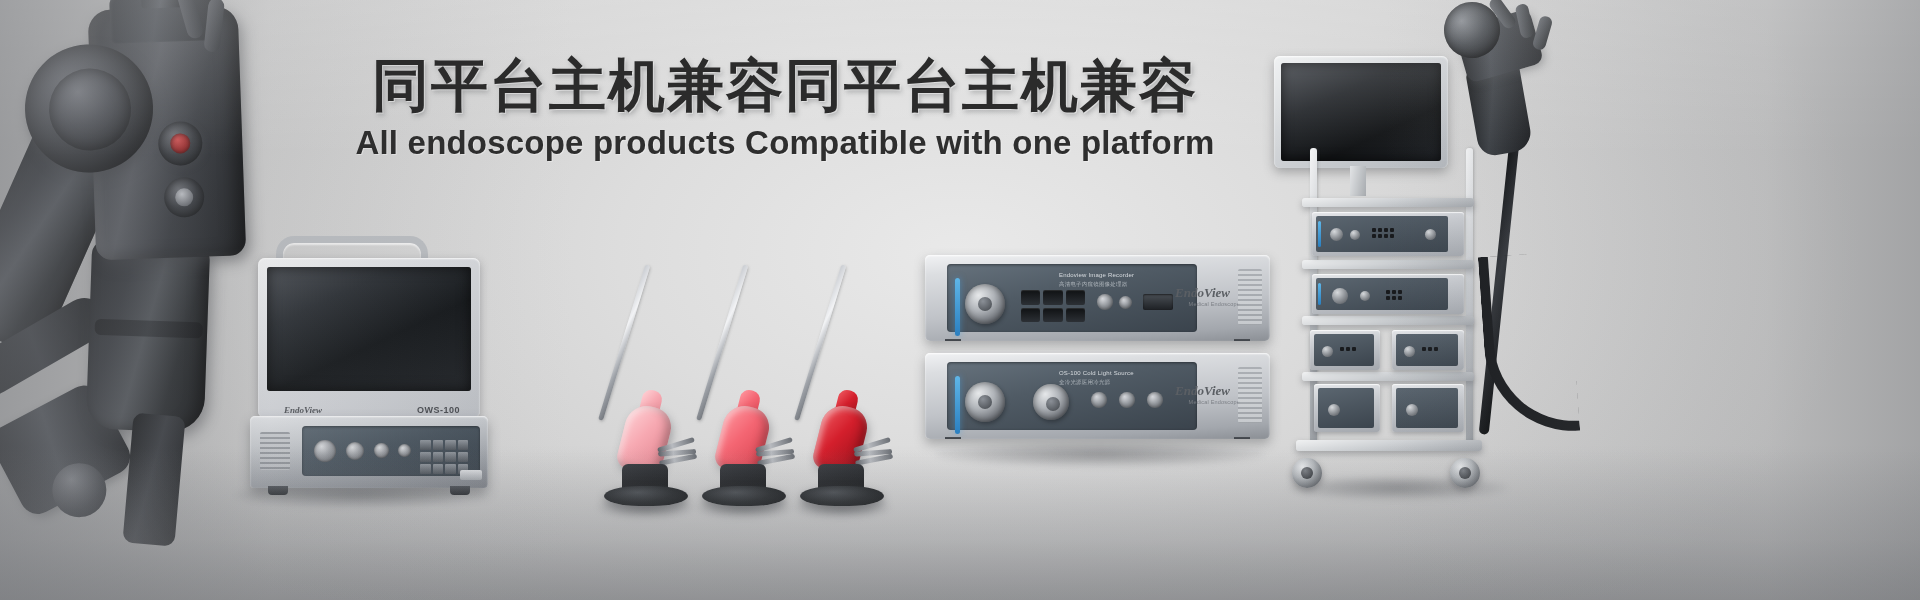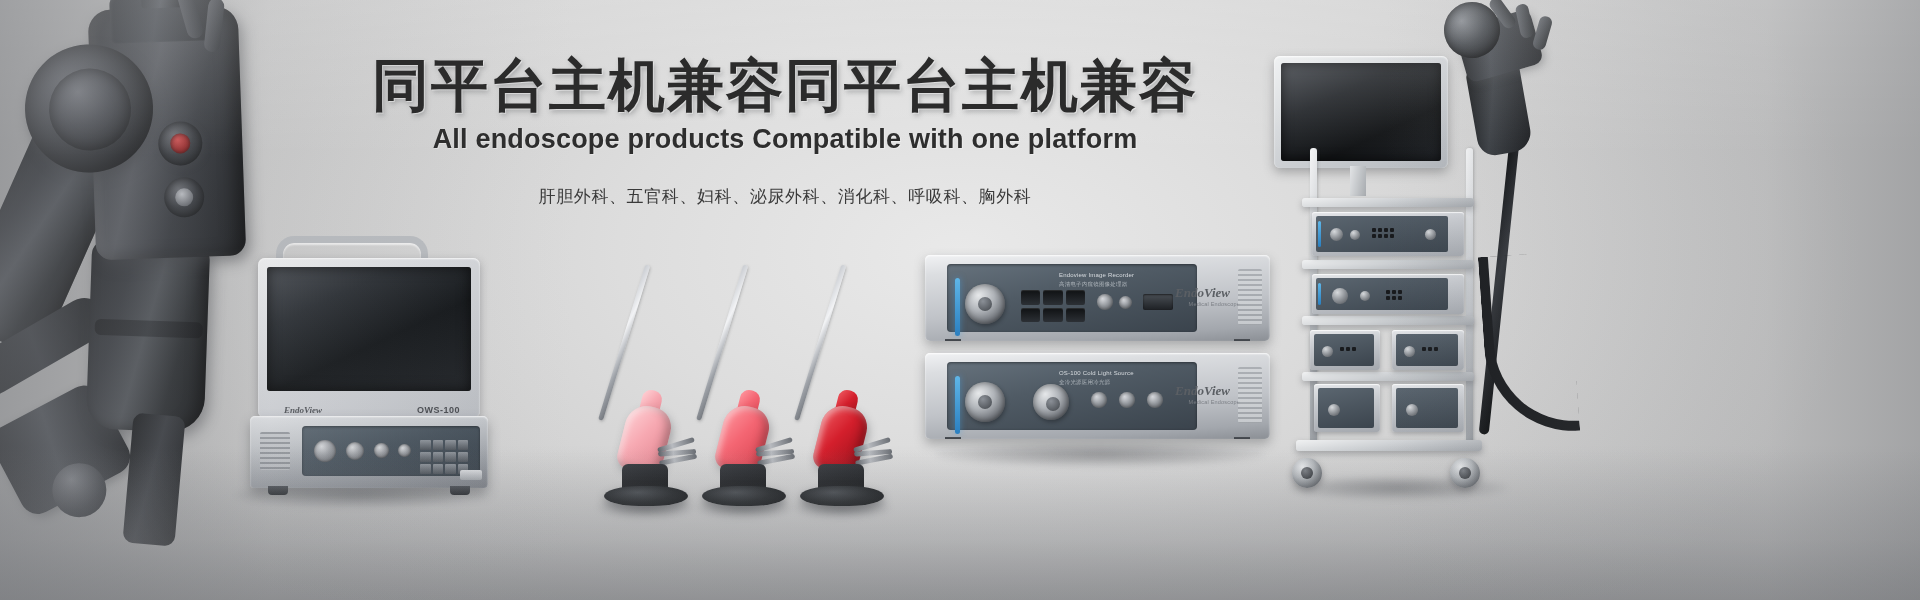--- a/index.html
+++ b/index.html
@@ -27,21 +27,21 @@
 
   
   .text-block{position:absolute;left:0;top:52px;width:1570px;text-align:center;z-index:40;}
   .headline{
     font-size:57px;font-weight:bold;letter-spacing:2px;color:#2b2b2b;
     line-height:1.16;white-space:nowrap;
     text-shadow:1px 1px 0 rgba(255,255,255,.45), 2px 3px 5px rgba(80,82,86,.35);
   }
   .headline .seg2{}
   .sub-en{
-    margin-top:6px;font-size:27px;font-weight:bold;color:#2e2e2e;letter-spacing:.2px;
+    margin-top:6px;font-size:33px;font-weight:bold;color:#2e2e2e;letter-spacing:.2px;
     text-shadow:1px 1px 0 rgba(255,255,255,.35);
   }
   .spec-cn{margin-top:30px;font-size:17px;color:#3a3a3a;letter-spacing:.6px;}
   .spec-en{margin-top:6px;font-size:16px;color:#3a3a3a;letter-spacing:.1px;}
 
   
   .prod{position:absolute;}
   .shadow-ell{
     position:absolute;border-radius:50%;
     background:radial-gradient(ellipse at center, rgba(88,90,94,.55) 0%, rgba(105,107,111,.28) 48%, rgba(120,122,126,0) 78%);
@@ -667,16 +667,15 @@
   </div>
 
   <div class="floor-shadow"></div>
   <div class="vignette"></div>
 
   <div class="text-block">
     <div class="headline">
       <span>同平台主机兼容</span><span class="seg2">同平台主机兼容</span>
     </div>
     <div class="sub-en">All endoscope products Compatible with one platform</div>
-    <div class="spec-cn">肝胆外科、五官科、妇科、泌尿外科、消化科、呼吸科、胸外科</div>
   </div>
 
 </div>
 
 </body></html>

